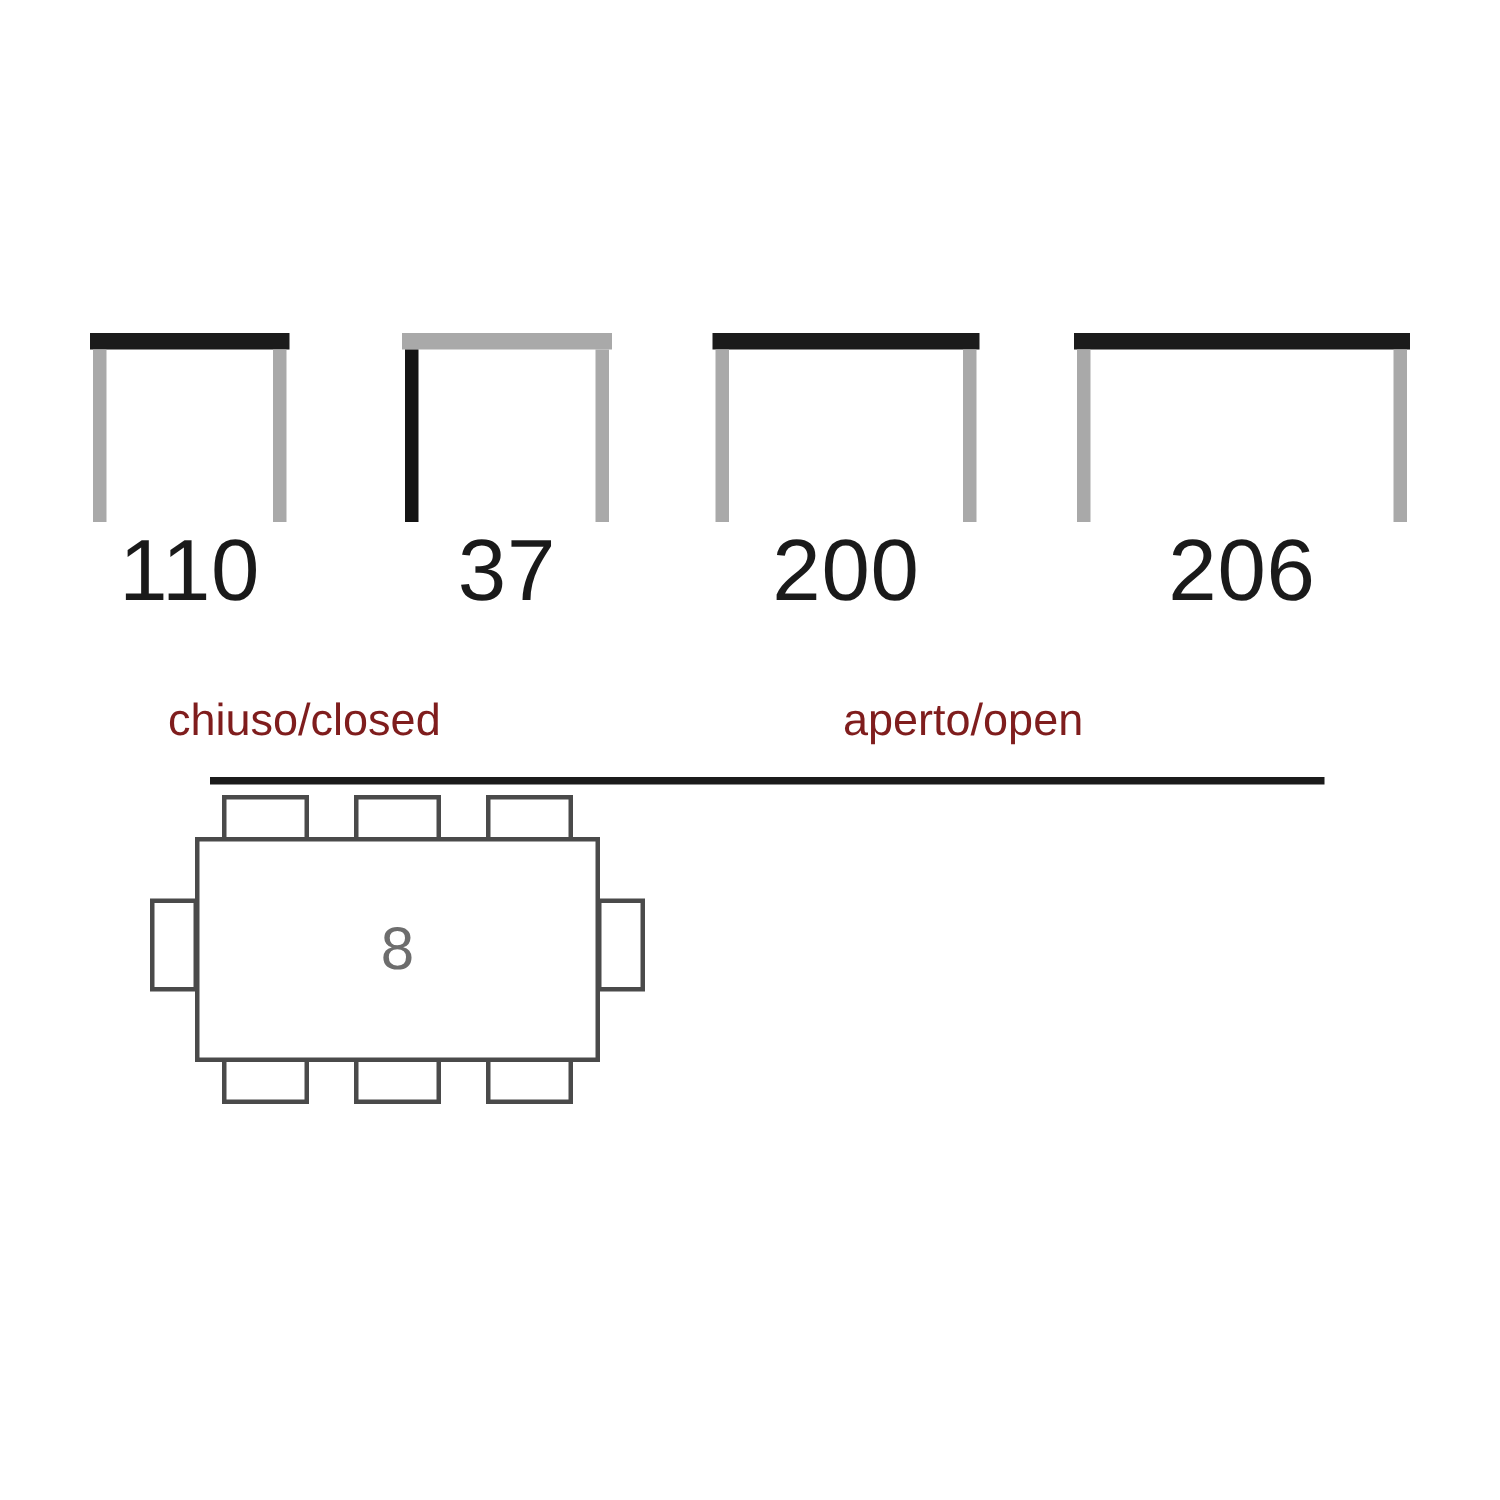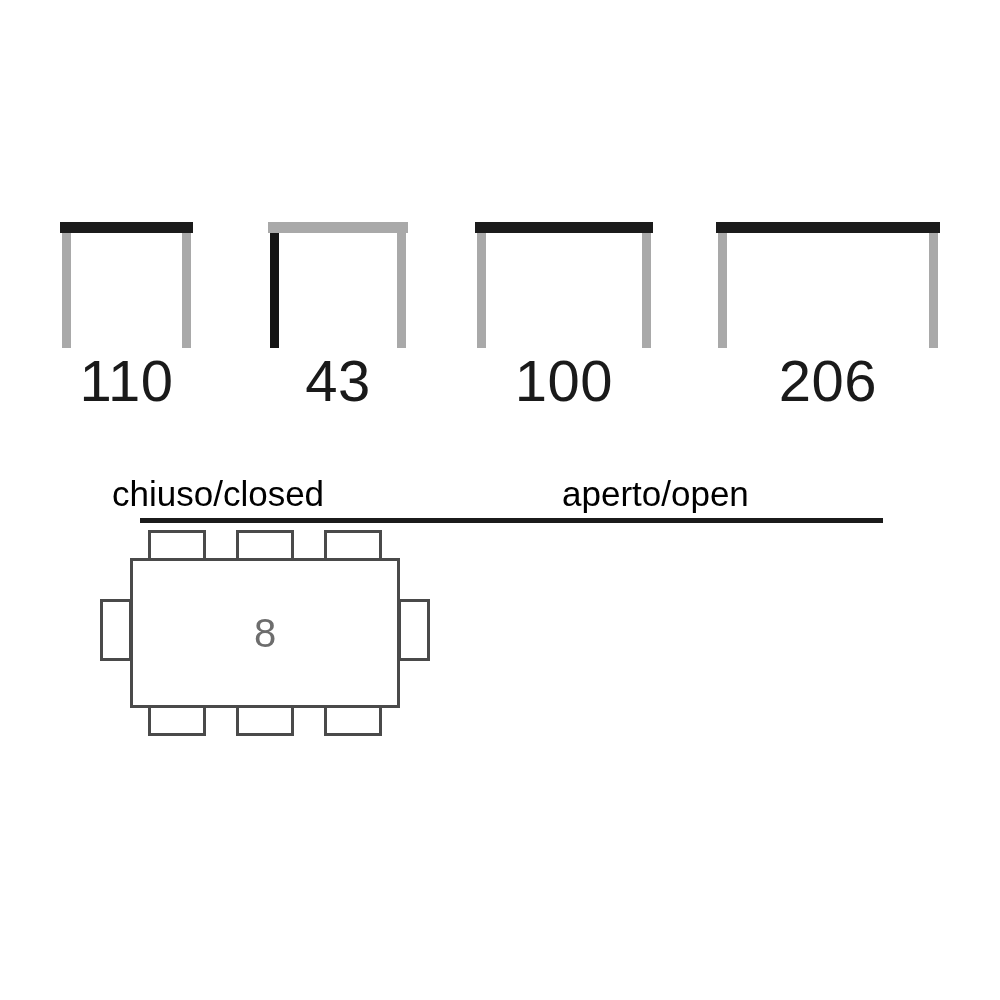--- a/index.html
+++ b/index.html
@@ -69,24 +69,24 @@
     font-weight: 300;
     letter-spacing: 0.5px;
     color: #1a1a1a;
     line-height: 1;
     font-family: "Liberation Sans", sans-serif;
   }
 
   
   .caption {
     position: absolute;
-    top: 476px;
-    font-size: 35px;
+    top: 466px;
+    font-size: 30px;
     font-weight: 300;
-    color: #000000;
+    color: #7f1d1d;
     line-height: 1;
     white-space: nowrap;
     font-family: "Liberation Sans", sans-serif;
   }
   #caption-closed { left: 112px; }
   #caption-open   { left: 562px; text-align: right; }
 
   .rule {
     position: absolute;
     left: 140px;
@@ -139,28 +139,28 @@
       <div class="elev-top"></div>
       <div class="elev-leg left"></div>
       <div class="elev-leg right"></div>
       <div class="elev-label">110</div>
     </div>
 
     <div class="elev" id="elev-1" style="left:268px; width:140px;">
       <div class="elev-top gray"></div>
       <div class="elev-leg left black"></div>
       <div class="elev-leg right"></div>
-      <div class="elev-label">43</div>
+      <div class="elev-label">37</div>
     </div>
 
     <div class="elev" id="elev-2" style="left:475px; width:178px;">
       <div class="elev-top"></div>
       <div class="elev-leg left"></div>
       <div class="elev-leg right"></div>
-      <div class="elev-label">100</div>
+      <div class="elev-label">200</div>
     </div>
 
     <div class="elev" id="elev-3" style="left:716px; width:224px;">
       <div class="elev-top"></div>
       <div class="elev-leg left"></div>
       <div class="elev-leg right"></div>
       <div class="elev-label">206</div>
     </div>
 
   </div>

